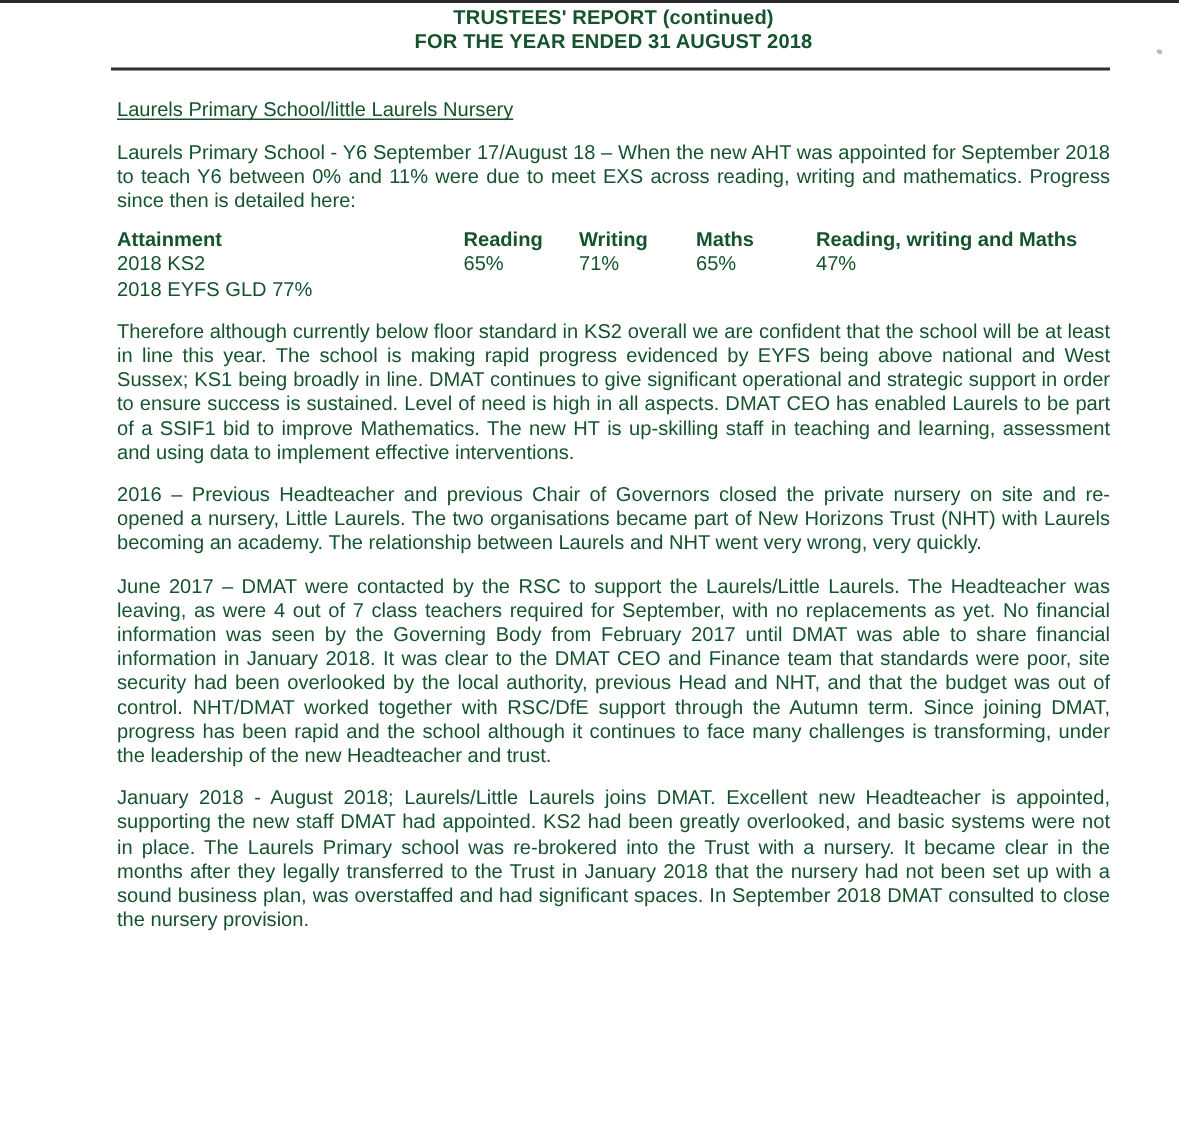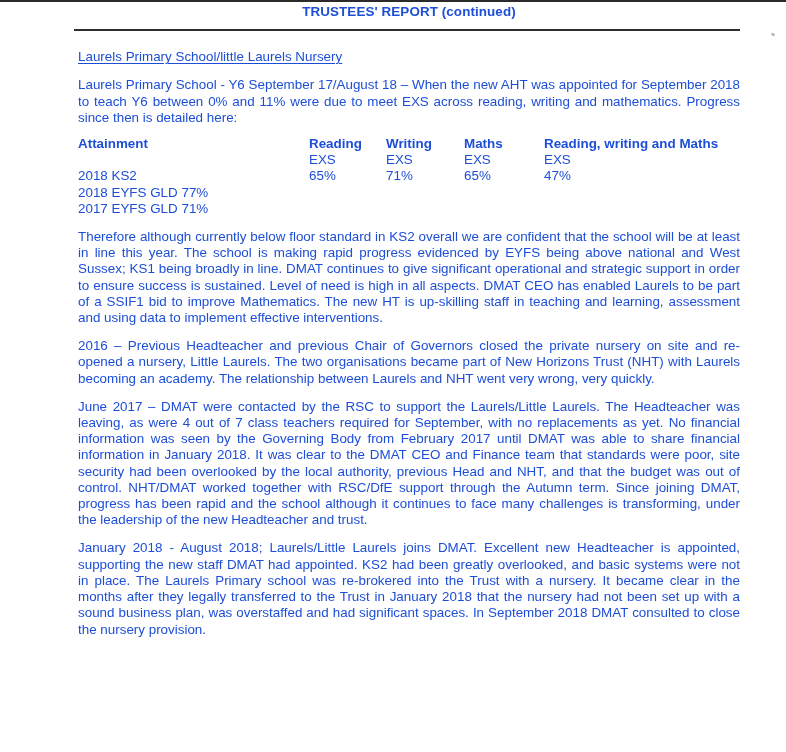--- a/index.html
+++ b/index.html
@@ -10,21 +10,21 @@
 
   .page {
     position: relative;
     width: 786px;
     height: 752px;
     background: #ffffff;
     overflow: hidden;
     font-family: "Liberation Sans", "DejaVu Sans", sans-serif;
     font-size: 13.4px;
     line-height: 16.2px;
-    color: #1d4ed8;
+    color: #14532d;
   }
 
   
   .top-strip {
     position: absolute;
     top: 0;
     left: 0;
     right: 0;
     height: 2px;
     background: #2a2a2a;
@@ -102,20 +102,21 @@
 <body>
 
 <div class="page">
   <div class="top-strip"></div>
   <div class="speck"></div>
 
   <div class="doc">
 
     <div class="doc-header">
       <div>TRUSTEES' REPORT (continued)</div>
+      <div>FOR THE YEAR ENDED 31 AUGUST 2018</div>
     </div>
 
     <hr class="rule">
 
     <div class="section-heading">Laurels Primary School/little Laurels Nursery</div>
 
     <p class="body-para">Laurels Primary School - Y6 September 17/August 18 – When the new AHT was appointed for September 2018 to teach Y6 between 0% and 11% were due to meet EXS across reading, writing and mathematics. Progress since then is detailed here:</p>
 
     <table class="attainment">
       <colgroup>
@@ -129,42 +130,28 @@
         <tr>
           <th>Attainment</th>
           <th>Reading</th>
           <th>Writing</th>
           <th>Maths</th>
           <th>Reading, writing and Maths</th>
         </tr>
       </thead>
       <tbody>
         <tr>
-          <td></td>
-          <td>EXS</td>
-          <td>EXS</td>
-          <td>EXS</td>
-          <td>EXS</td>
-        </tr>
-        <tr>
           <td>2018 KS2</td>
           <td>65%</td>
           <td>71%</td>
           <td>65%</td>
           <td>47%</td>
         </tr>
         <tr>
           <td>2018 EYFS GLD 77%</td>
-          <td></td>
-          <td></td>
-          <td></td>
-          <td></td>
-        </tr>
-        <tr>
-          <td>2017 EYFS GLD 71%</td>
           <td></td>
           <td></td>
           <td></td>
           <td></td>
         </tr>
       </tbody>
     </table>
 
     <p class="body-para">Therefore although currently below floor standard in KS2 overall we are confident that the school will be at least in line this year. The school is making rapid progress evidenced by EYFS being above national and West Sussex; KS1 being broadly in line. DMAT continues to give significant operational and strategic support in order to ensure success is sustained. Level of need is high in all aspects. DMAT CEO has enabled Laurels to be part of a SSIF1 bid to improve Mathematics. The new HT is up-skilling staff in teaching and learning, assessment and using data to implement effective interventions.</p>
 

